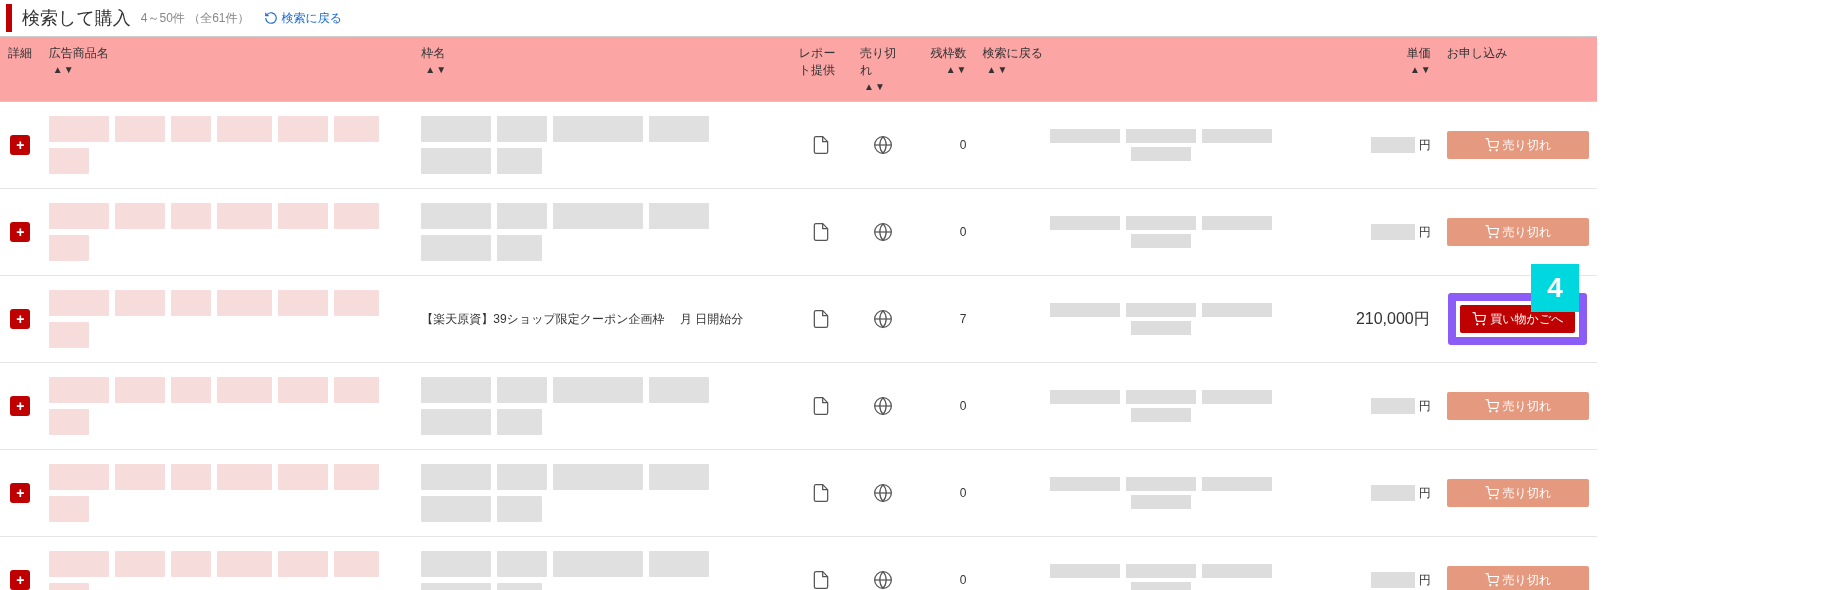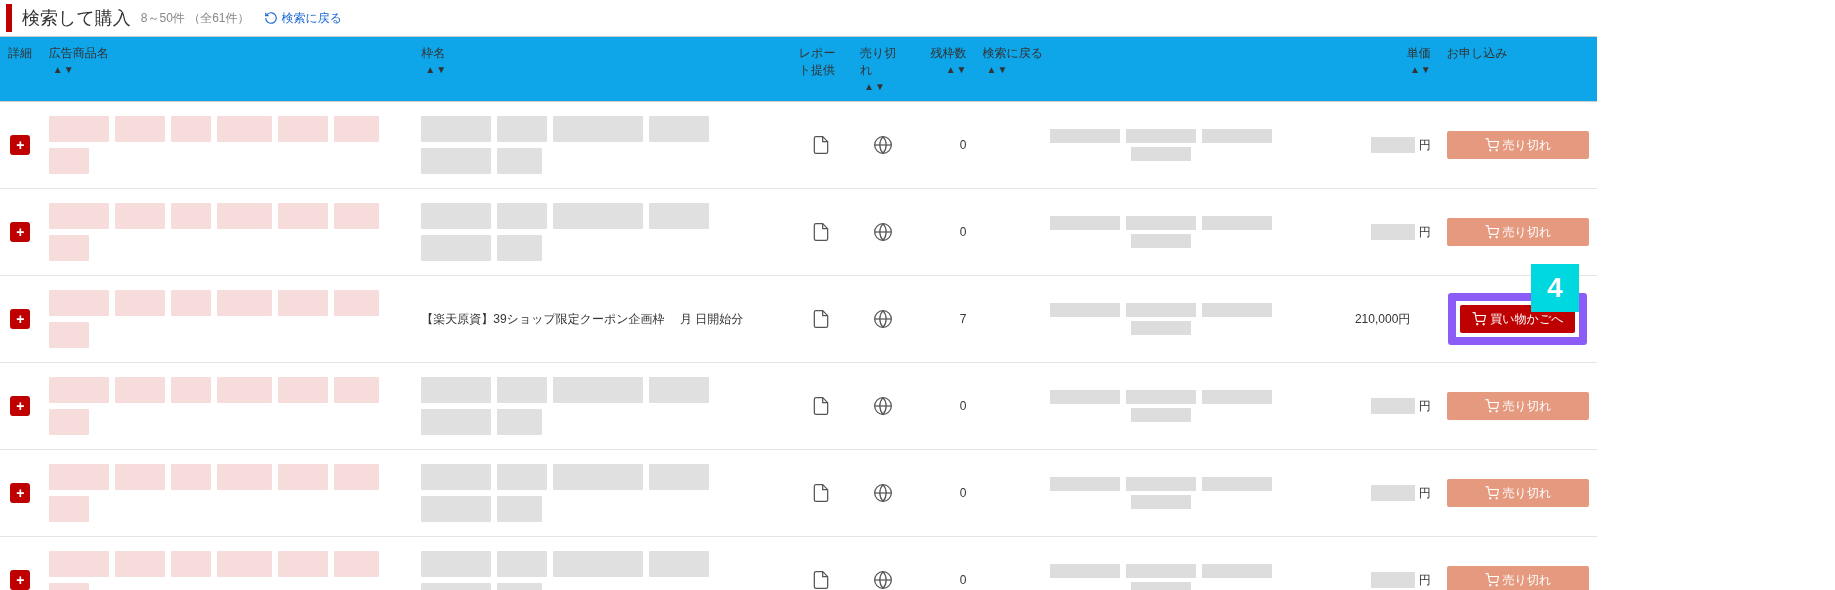--- a/index.html
+++ b/index.html
@@ -10,31 +10,31 @@
 .title{font-size:18px;color:#333}
 .count{font-size:12px;color:#888;margin-left:10px}
 .back{color:#1e6ad4;margin-left:14px;display:flex;align-items:center;font-size:12px;cursor:pointer}
 .back svg{margin-right:4px}
 .steps{margin-left:auto;display:flex;align-items:center;gap:6px}
 .step{position:relative;height:26px;line-height:26px;padding:0 14px 0 18px;font-size:12px;background:#e5e5e5;color:#777}
 .step::after{content:"";position:absolute;right:-10px;top:0;border-top:13px solid transparent;border-bottom:13px solid transparent;border-left:10px solid #e5e5e5}
 .step.active{background:#bf0000;color:#fff}
 .step.active::after{border-left-color:#bf0000}
 .table{width:100%;border-collapse:collapse;table-layout:fixed}
-.thead{background:#0ea5e9;border-top:1px solid #ccc;border-bottom:1px solid #ccc}
+.thead{background:#fca5a5;border-top:1px solid #ccc;border-bottom:1px solid #ccc}
 .th{font-weight:normal;text-align:left;padding:8px 8px;vertical-align:top;font-size:12px}
 .sort{display:inline-flex;align-items:center;gap:1px;margin-left:4px}
 .sort span{font-size:10px;line-height:8px;color:#333}
 .td{padding:14px 8px;border-bottom:1px solid #e5e5e5;vertical-align:middle}
 .plus{width:20px;height:20px;background:#bf0000;color:#fff;border-radius:3px;display:flex;align-items:center;justify-content:center;font-weight:bold;font-size:14px;cursor:pointer;margin:0 auto}
 .blurblock{display:flex;gap:6px;flex-wrap:wrap}
 .bbox{background:#f7dcdc;height:26px;border-radius:1px}
 .bbox.g{background:#e0e0e0}
 .txt{font-size:12px;color:#333}
-.yen{font-size:12px;color:#333;text-align:left;display:block}
+.yen{font-size:16px;color:#333;text-align:center;display:block}
 .icon{display:block;margin:0 auto}
 .btn{display:flex;align-items:center;justify-content:center;height:28px;padding:0 12px;color:#fff;border-radius:2px;font-size:12px;cursor:pointer;gap:4px;min-width:92px}
 .btn.sold{background:#e59a80;cursor:default}
 .btn.cart{background:#bf0000}
 .highlight-cart{border:8px solid #8b5cf6;padding:4px;border-radius:3px;display:inline-block}
 .badge4{position:absolute;right:18px;top:264px;width:48px;height:48px;background:#00d8e0;color:#fff;font-size:28px;font-weight:bold;display:flex;align-items:center;justify-content:center}
 .rel{position:relative}
 .col-expand{width:40px}
 .col-name{width:365px}
 .col-slot{width:370px}
@@ -52,21 +52,21 @@
 .blur-price{display:flex;align-items:center;justify-content:flex-end;gap:4px}
 .bprice{background:#ddd;width:44px;height:16px}
 </style>
 </head>
 <body>
 <div class="page rel">
 
 <div class="topbar">
   <div class="accent"></div>
   <div class="title">検索して購入</div>
-  <div class="count">8～50件 （全61件）</div>
+  <div class="count">4～50件 （全61件）</div>
   <div class="back">
     <svg width="14" height="14" viewBox="0 0 24 24" fill="none" stroke="#1e6ad4" stroke-width="2">
           <path d="M3 12a9 9 0 1 0 3-6.7L3 8"></path>
           <polyline points="3 3 3 8 8 8"></polyline>
         </svg>
     <span>検索に戻る</span>
   </div>
 </div>
 
 <table class="table">

